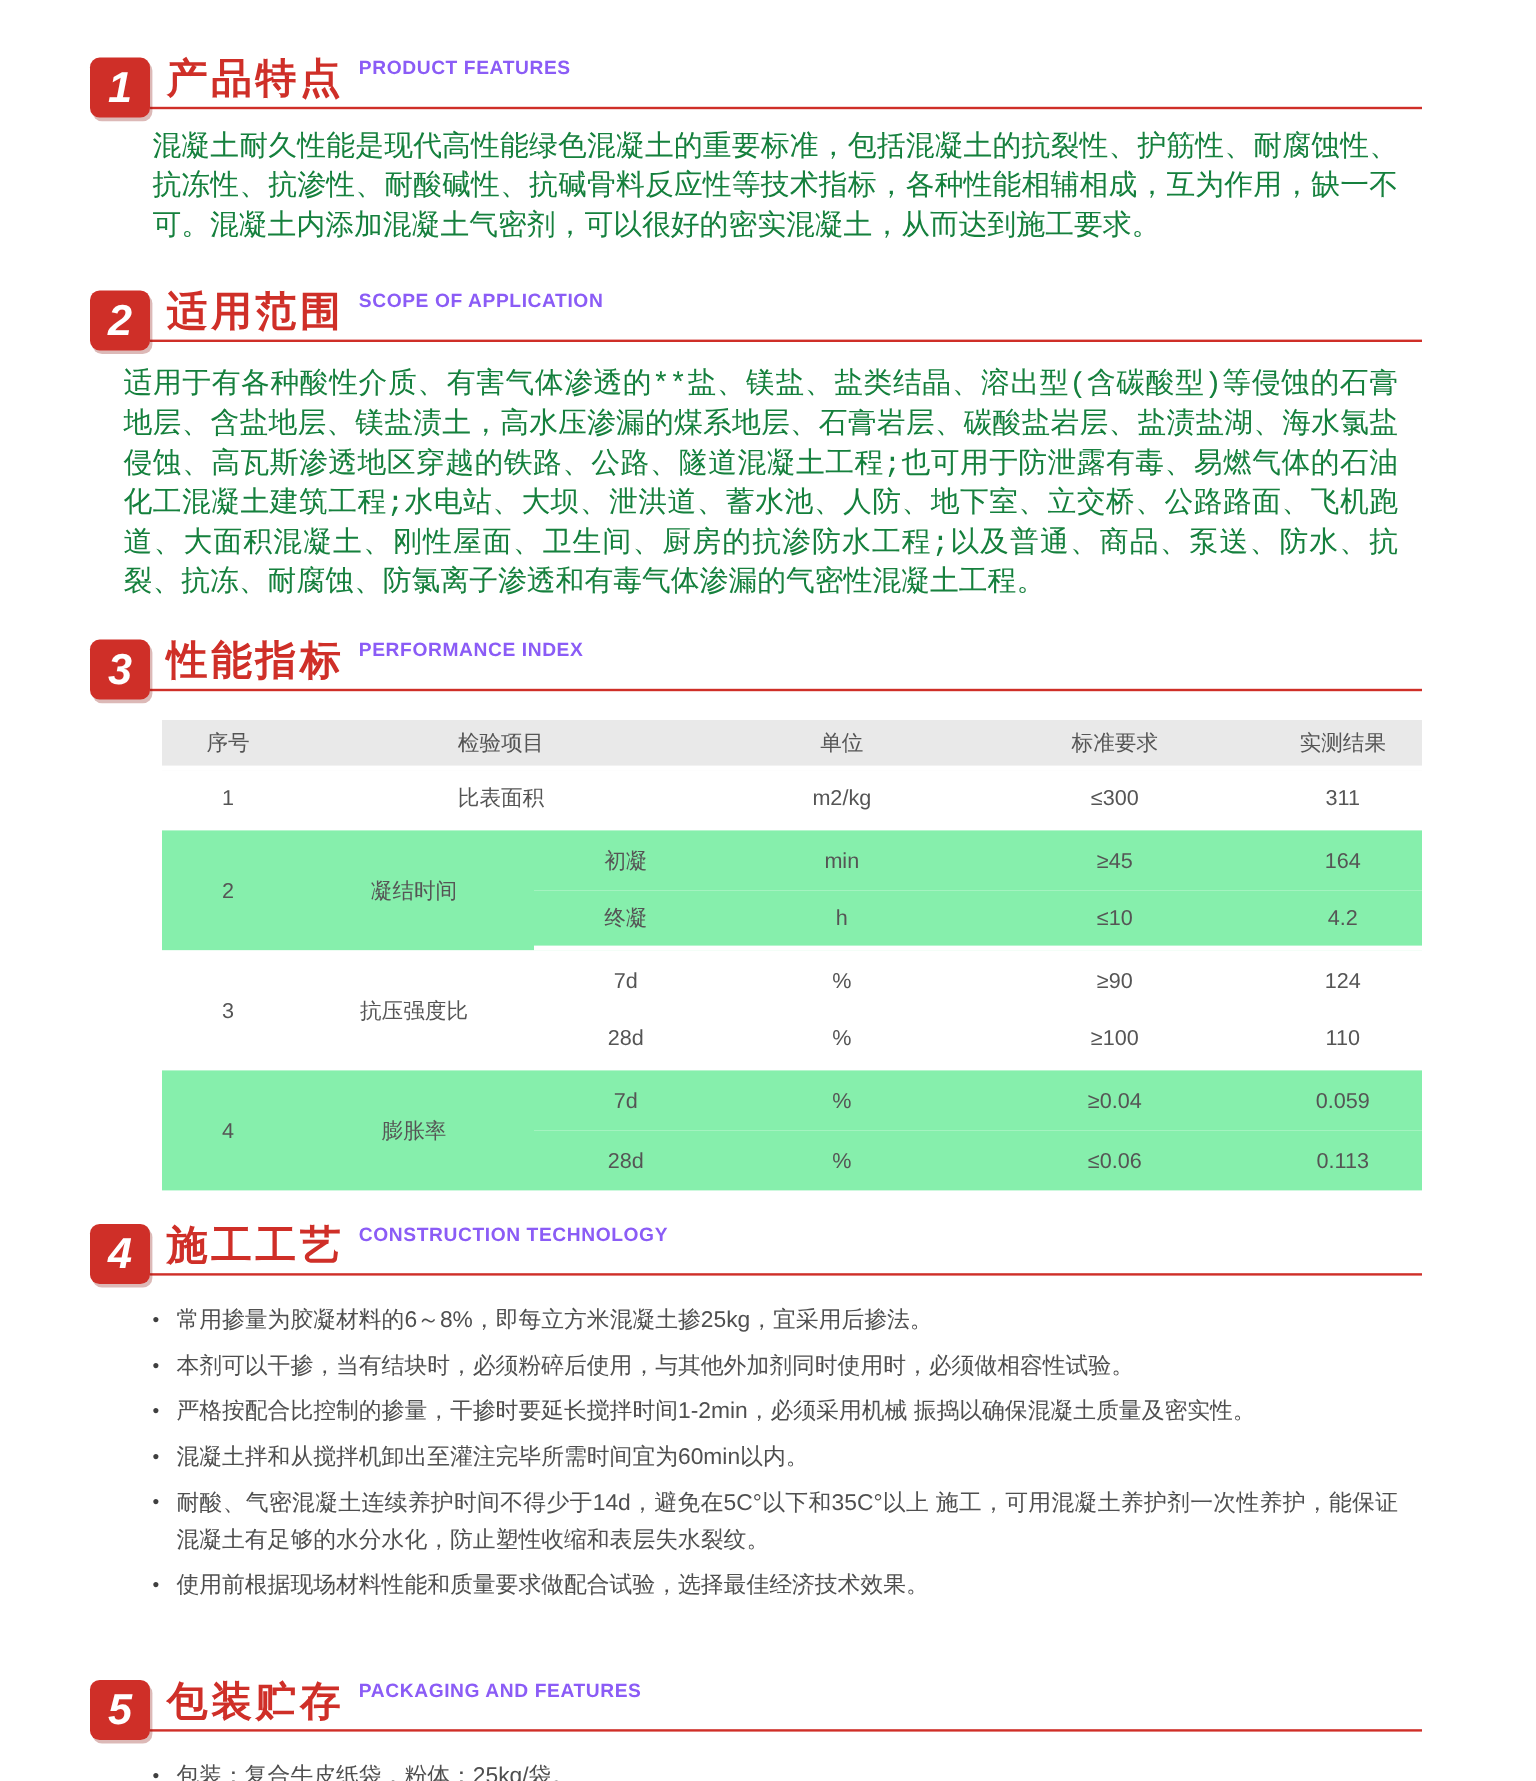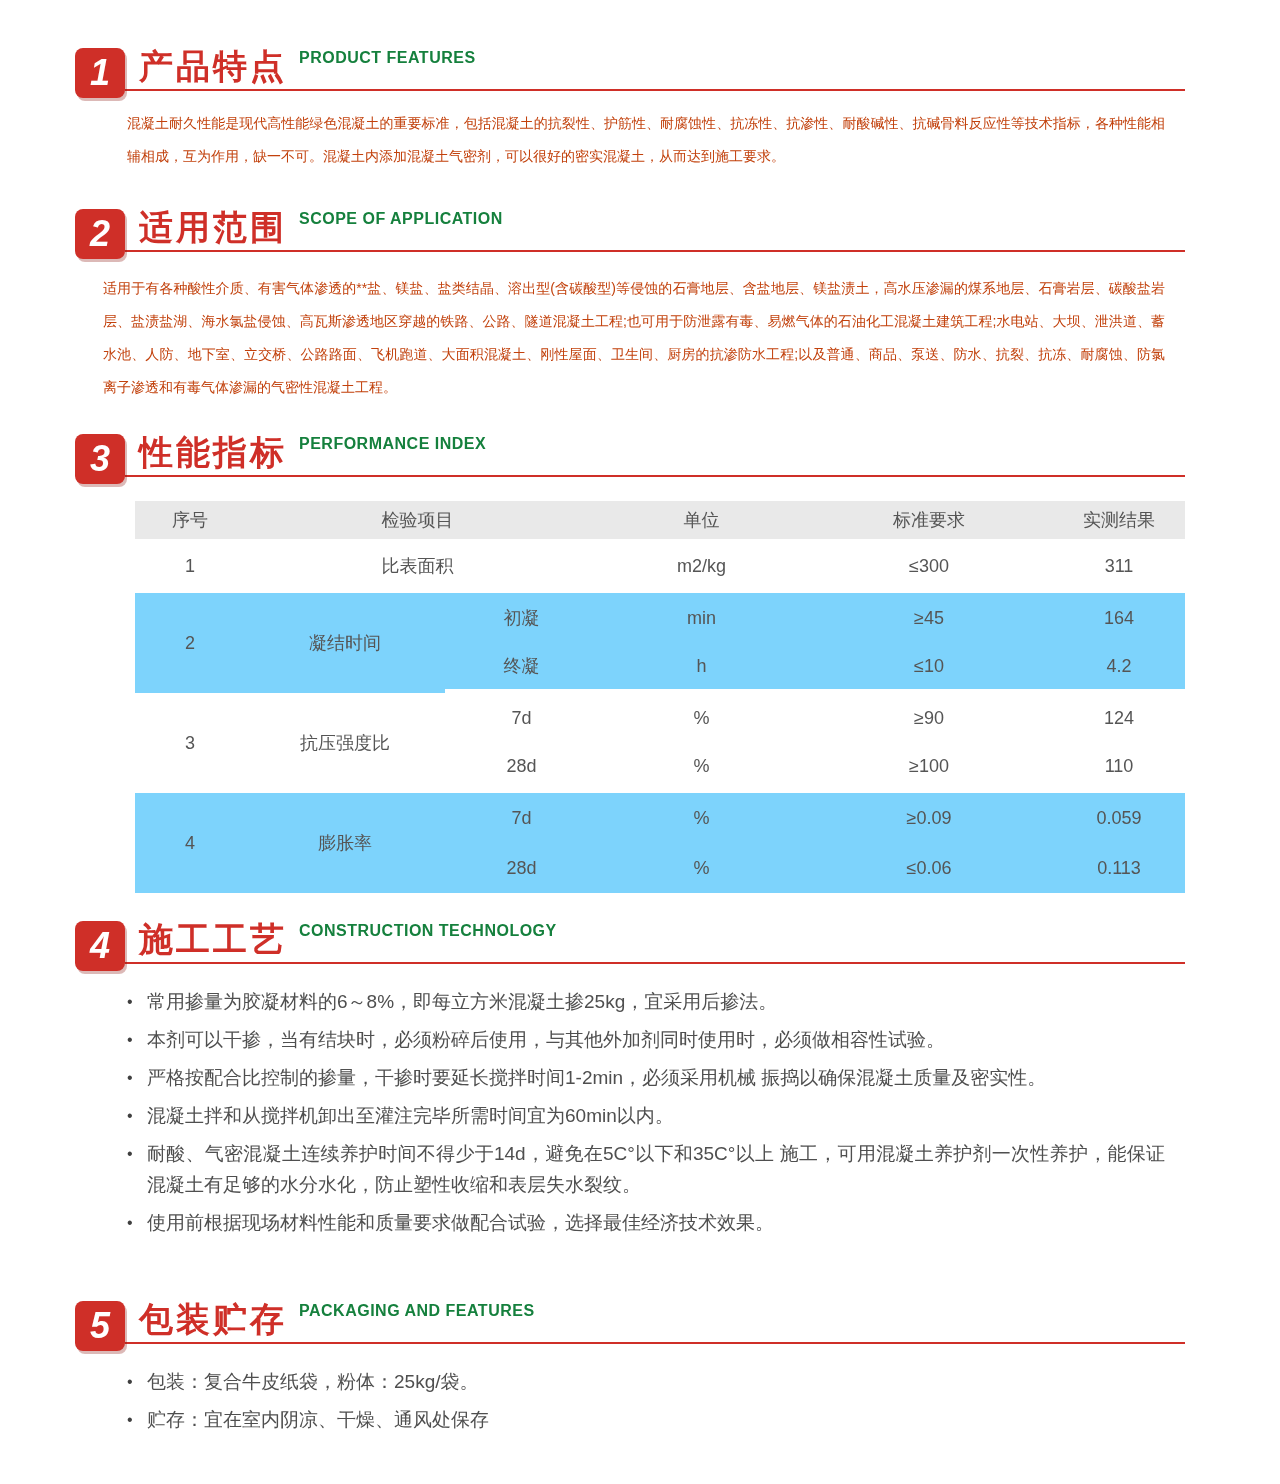--- a/index.html
+++ b/index.html
@@ -34,33 +34,34 @@
     border-bottom:2px solid #cf2f28;
     padding:0 0 6px 14px;
   }
   .sec-title-cn {
     color:#cf2f28;
     font-size:34px; font-weight:bold;
     letter-spacing:3px;
     line-height:1;
   }
   .sec-title-en {
-    color:#15803d;
+    color:#8b5cf6;
     font-size:16px; font-weight:bold;
     letter-spacing:.5px;
     margin-left:12px;
   }
 
   
   .para {
-    font-size:14px;
+    font-size:24px;
     line-height:33px;
     text-align:justify;
-    color:#c2410c;
+    color:#15803d;
     margin-right:20px;
+    font-family:Liberation Mono, monospace;
   }
   .para-s1 { margin:16px 20px 0 52px; }
   .para-s2 { margin:20px 20px 0 28px; }
 
   .sec-gap-1 { height:36px; }
   .sec-gap-2 { height:30px; }
   .sec-gap-3 { height:28px; }
   .sec-gap-4 { height:56px; }
 
   
@@ -86,21 +87,21 @@
     padding:0 0 0 8px;
   }
   .perf-table .t-center { text-align:center; padding:0; }
   .perf-table thead th {
     background:#e9e9e9;
     height:42px;
     border-bottom:4px solid #ffffff;
   }
   .perf-table tbody td { height:50px; }
   .row-white td { background:#ffffff; }
-  .row-gray  td { background:#7dd3fc; }
+  .row-gray  td { background:#86efac; }
   .group-end td { border-bottom:4px solid #ffffff; }
   .pad-unit { padding-left:20px; }
   .pad-std  { padding-left:16px; }
   .pad-res  { padding-left:14px; }
 
   
   .bullets { list-style:none; margin:22px 20px 0 52px; }
   .bullets li {
     display:flex;
     font-size:19px;
@@ -214,21 +215,21 @@
         <td class="pad-unit">%</td>
         <td class="pad-std">≥100</td>
         <td class="pad-res">110</td>
       </tr>
 
       <tr class="row-gray">
         <td class="t-center" rowspan="2">4</td>
         <td class="t-center" rowspan="2">膨胀率</td>
         <td>7d</td>
         <td class="pad-unit">%</td>
-        <td class="pad-std">≥0.09</td>
+        <td class="pad-std">≥0.04</td>
         <td class="pad-res">0.059</td>
       </tr>
       <tr class="row-gray">
         <td>28d</td>
         <td class="pad-unit">%</td>
         <td class="pad-std">≤0.06</td>
         <td class="pad-res">0.113</td>
       </tr>
     </tbody>
   </table>

